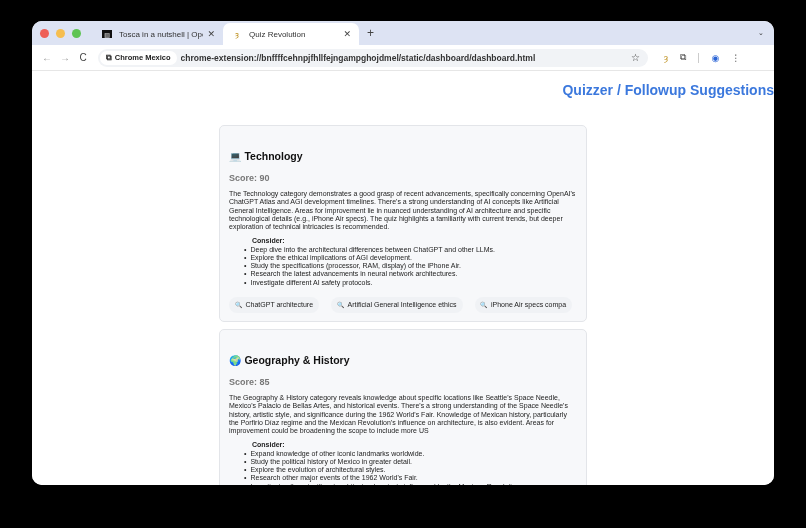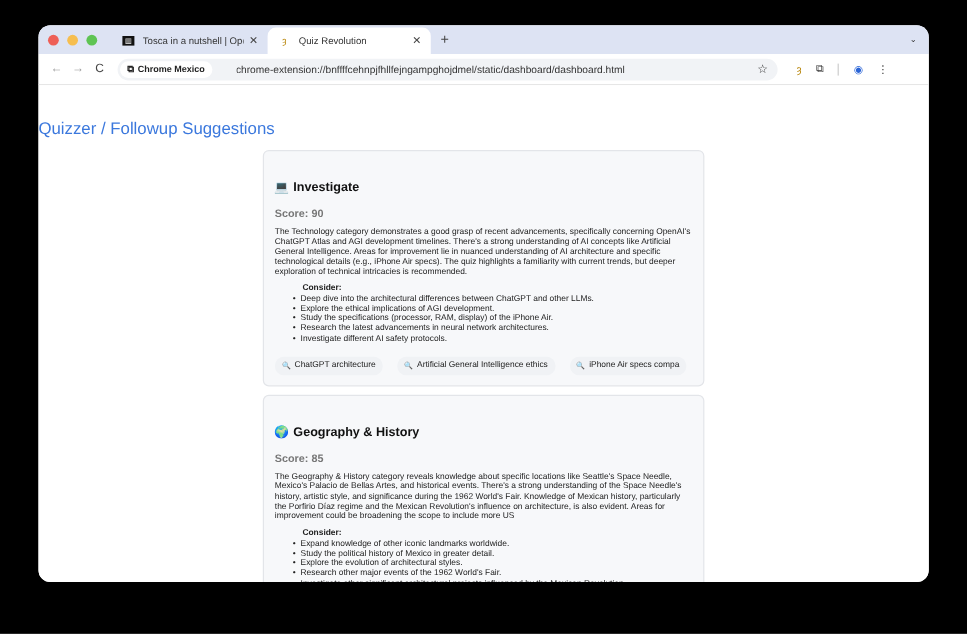--- a/index.html
+++ b/index.html
@@ -26,27 +26,27 @@
   .tab-menu { position: absolute; right: 6px; top: 5px; width: 14px; height: 14px; border-radius: 4px; font-size: 7px; color: #333; display: flex; align-items: center; justify-content: center; }
   .toolbar { height: 26px; background: #fff; display: flex; align-items: center; padding: 0 6px; border-bottom: 1px solid #e6e6e6; }
   .navbtn { width: 18px; text-align: center; color: #999; font-size: 10px; }
   .navbtn.reload { color: #444; }
   .omnibox {
     margin-left: 6px; height: 18px; width: 550px; background: #f1f3f6; border-radius: 9px;
     display: flex; align-items: center; padding-right: 8px;
   }
   .chip { background: #fff; border-radius: 8px; height: 14px; margin-left: 2px; padding: 0 6px; display: flex; align-items: center; font-size: 7.5px; font-weight: bold; color: #222; }
   .chip .ext { margin-right: 3px; font-size: 8px; }
-  .url { margin-left: 20px; font-size: 8.5px; color: #333; flex: 1; white-space: nowrap; overflow: hidden; }
+  .url { margin-left: 4px; font-size: 8.5px; color: #333; flex: 1; white-space: nowrap; overflow: hidden; font-weight: bold; }
   .star { font-size: 10px; color: #333; }
   .tb-icons { display: flex; align-items: center; margin-left: 16px; gap: 12px; font-size: 9px; color: #333; }
   .tb-sep { width: 1px; height: 10px; background: #ccc; }
   .profile { color: #2a64d6; }
   .content { position: absolute; top: 50px; left: 0; right: 0; bottom: 0; background: #fff; overflow: hidden; }
-  h1 { text-align: left; color: #3b78dd; font-size: 14px; font-weight: normal; margin-top: 28px; }
+  h1 { text-align: right; color: #3b78dd; font-size: 14px; font-weight: bold; margin-top: 11px; }
   .card {
     position: absolute; left: 187px; width: 368px; background: #f7f8fa;
     border: 1px solid #e3e5e9; border-radius: 5px; padding: 0 9px;
   }
   .card h2 { font-size: 10.5px; font-weight: bold; color: #111; margin-top: 24px; display: flex; align-items: center; }
   .card h2 .cat-icon { margin-right: 3px; font-size: 10px; }
   .score { font-size: 9px; color: #777; font-weight: bold; margin-top: 11px; }
   .summary { font-size: 7px; line-height: 8.3px; color: #222; margin-top: 7px; }
   .consider { margin-top: 6px; padding-left: 23px; font-size: 7px; line-height: 8.2px; color: #222; }
   .consider b { display: block; }
@@ -100,21 +100,21 @@
       <span>⋮</span>
     </div>
   </div>
 
   <div class="content">
     <h1>Quizzer / Followup Suggestions</h1>
 
     <div class="card" style="top:54px; height:197px;">
       <h2>
         <span class="cat-icon">💻</span>
-        <span>Investigate</span>
+        <span>Technology</span>
       </h2>
       <div class="score">Score: 90</div>
       <p class="summary">The Technology category demonstrates a good grasp of recent advancements, specifically concerning OpenAI's ChatGPT Atlas and AGI development timelines. There's a strong understanding of AI concepts like Artificial General Intelligence. Areas for improvement lie in nuanced understanding of AI architecture and specific technological details (e.g., iPhone Air specs). The quiz highlights a familiarity with current trends, but deeper exploration of technical intricacies is recommended.</p>
       <div class="consider">
         <b>Consider:</b>
         <ul>
           <li>Deep dive into the architectural differences between ChatGPT and other LLMs.</li>
           <li>Explore the ethical implications of AGI development.</li>
           <li>Study the specifications (processor, RAM, display) of the iPhone Air.</li>
           <li>Research the latest advancements in neural network architectures.</li>

